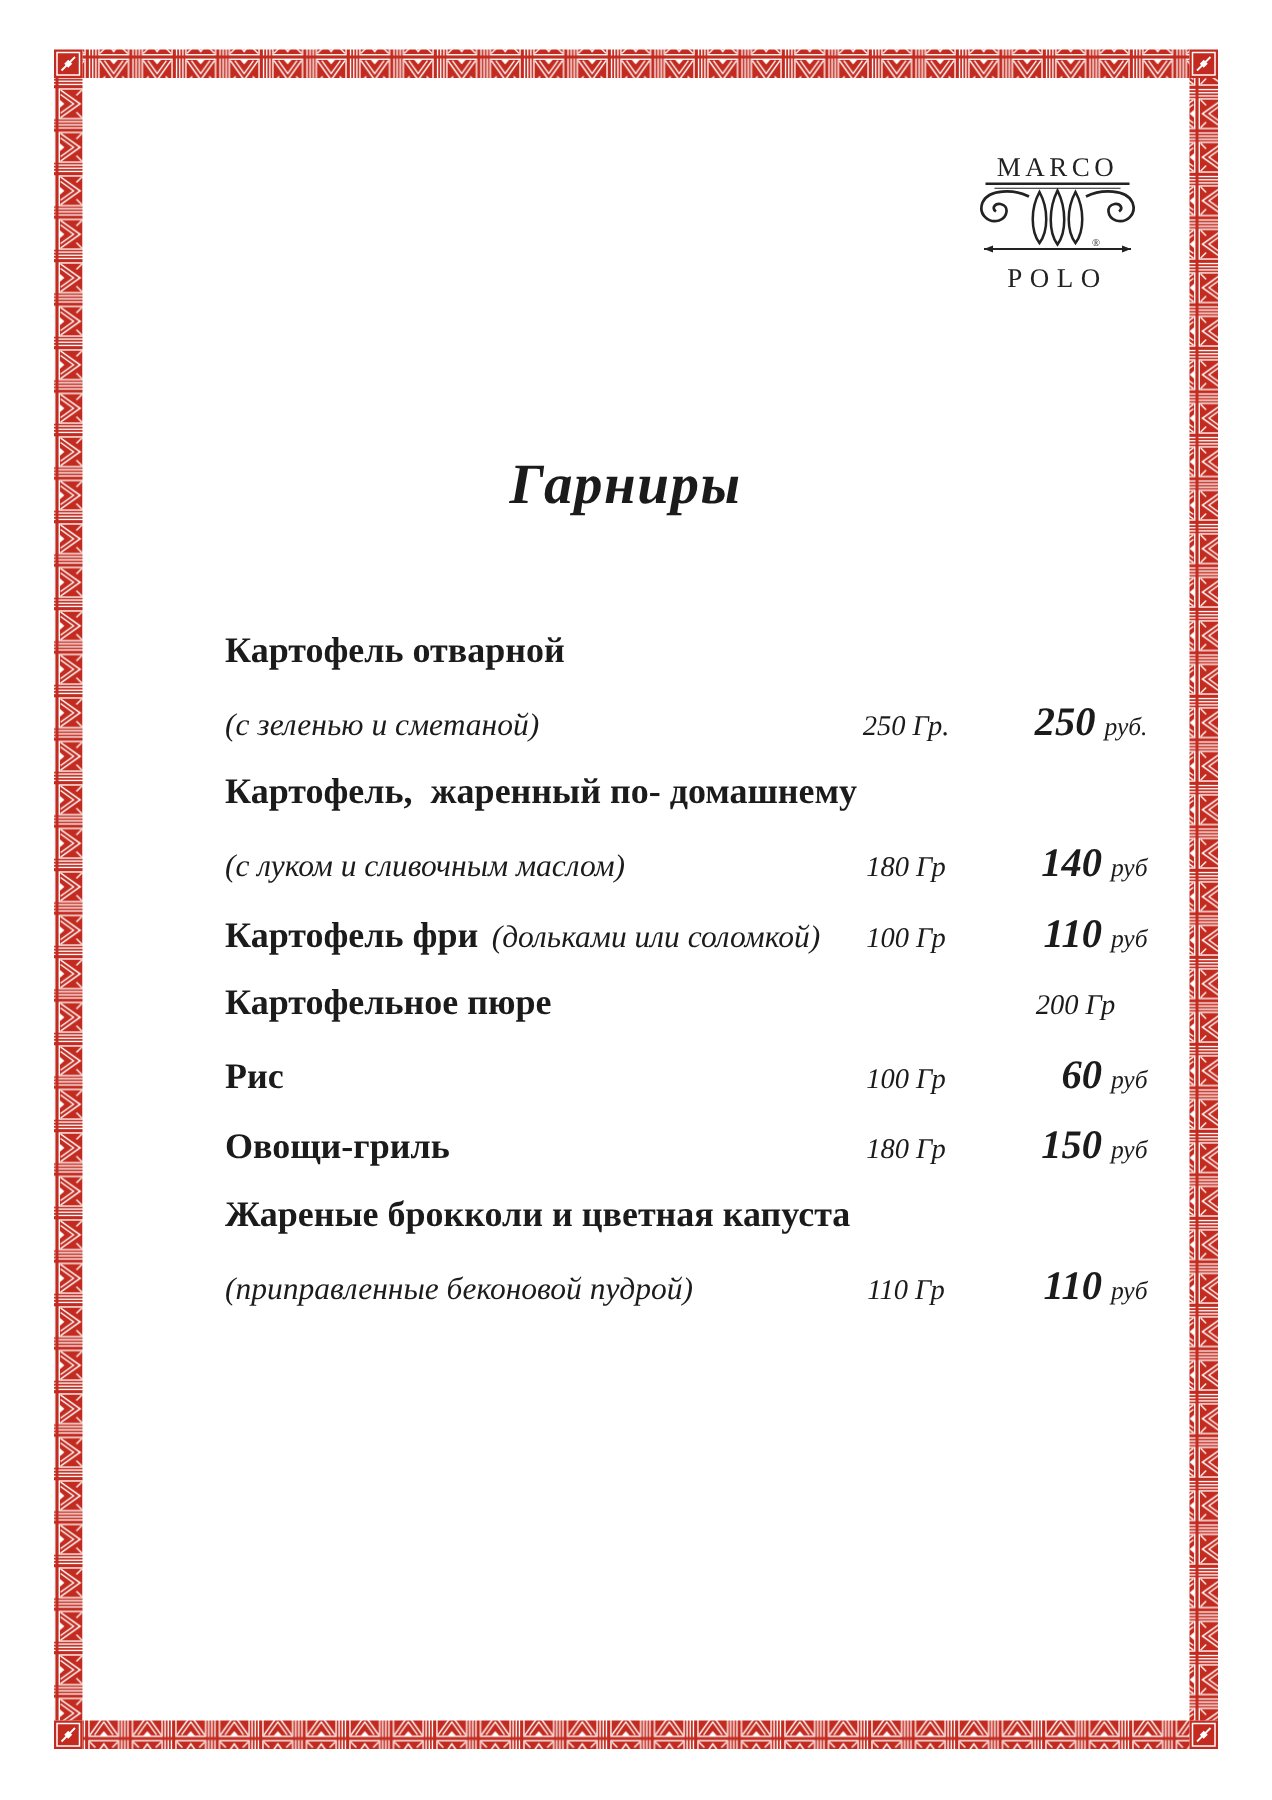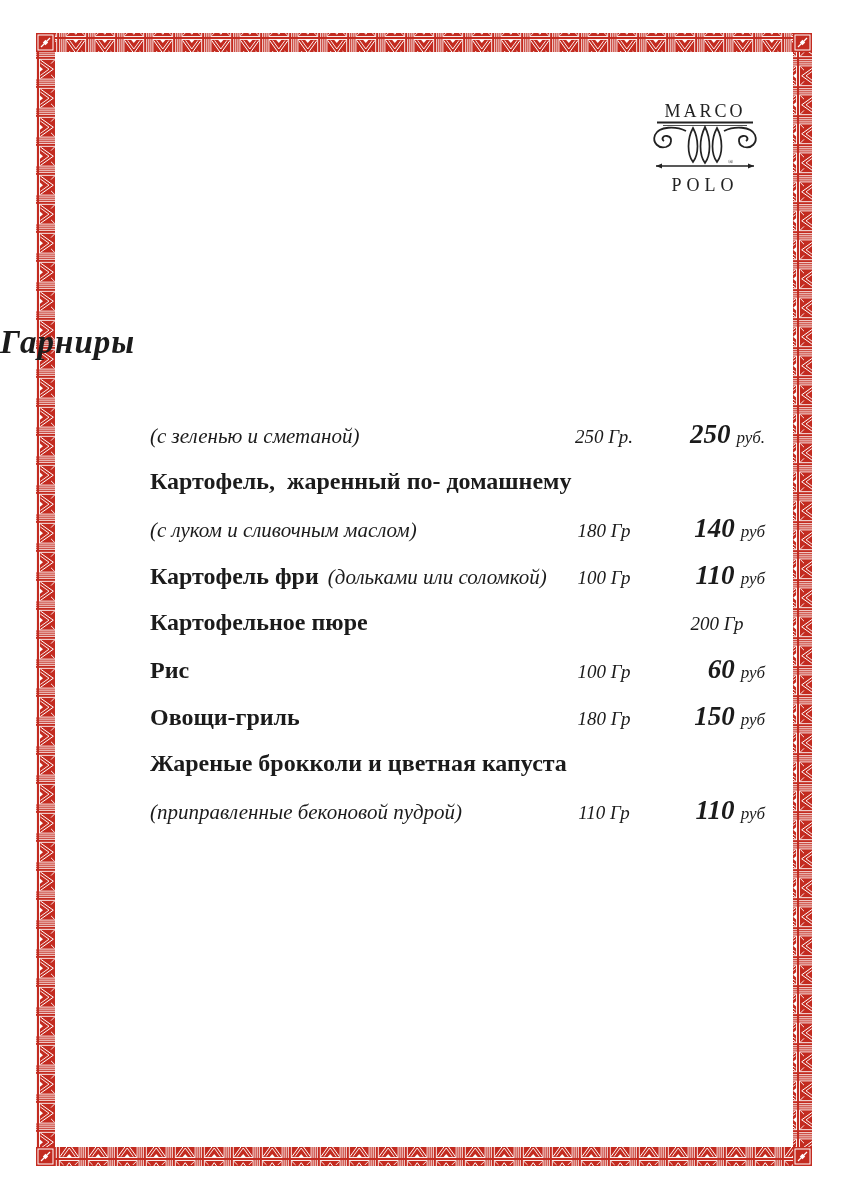--- a/index.html
+++ b/index.html
@@ -7,22 +7,22 @@
     width:848px;height:1200px;position:relative;overflow:hidden;
     background:#ffffff;color:#1b1b1b;
     font-family:"Liberation Serif","DejaVu Serif",serif;
   }
   .page{position:absolute;inset:0;}
   .border-svg{position:absolute;left:0;top:0;}
   
   .logo{position:absolute;left:640px;top:101px;width:130px;height:96px;}
   
   .title{
-    position:absolute;top:324px;left:0;width:834px;text-align:left;
-    font-size:33px;font-weight:bold;font-style:italic;letter-spacing:1px;
+    position:absolute;top:301px;left:0;width:834px;text-align:center;
+    font-size:38px;font-weight:bold;font-style:italic;letter-spacing:1px;
   }
   
   .menu{position:absolute;top:411px;left:150px;width:621px;}
   .menu-line{display:flex;align-items:baseline;height:47px;}
   .menu-line > *{line-height:47px;}
   .cell-left{flex:1 1 auto;min-width:0;}
   .cell-weight{flex:0 0 100px;text-align:center;padding-right:8px;box-sizing:border-box;
     font-style:italic;font-size:19px;}
   .cell-price{flex:0 0 113px;text-align:right;padding-right:6px;box-sizing:border-box;white-space:nowrap;}
   .item-name{font-weight:bold;font-size:24px;white-space:pre-wrap;}
@@ -94,20 +94,23 @@
       <path d="M 114 65 L 108 62.6 L 108 67.4 Z" fill="#222"></path>
       <text x="88" y="63" font-size="7" fill="#222" font-family="&quot;Liberation Serif&quot;,serif">®</text>
       <text x="65" y="90" text-anchor="middle" font-size="18" letter-spacing="5" fill="#222" font-family="&quot;Liberation Serif&quot;,serif">POLO</text>
     </svg>
   </div>
 
   <div class="title">Гарниры</div>
 
   <div class="menu">
   <div class="item">
+    <div class="menu-line name-line">
+      <span class="item-name">Картофель отварной</span>
+    </div>
     <div class="menu-line detail-line">
       <span class="cell-left">
         <span class="item-desc">(с зеленью и сметаной)</span>
       </span>
       <span class="cell-weight">250 Гр.</span>
       <span class="cell-price">
         <span class="price-num">250</span><span class="price-cur">руб.</span>
       </span>
     </div>
   </div>

